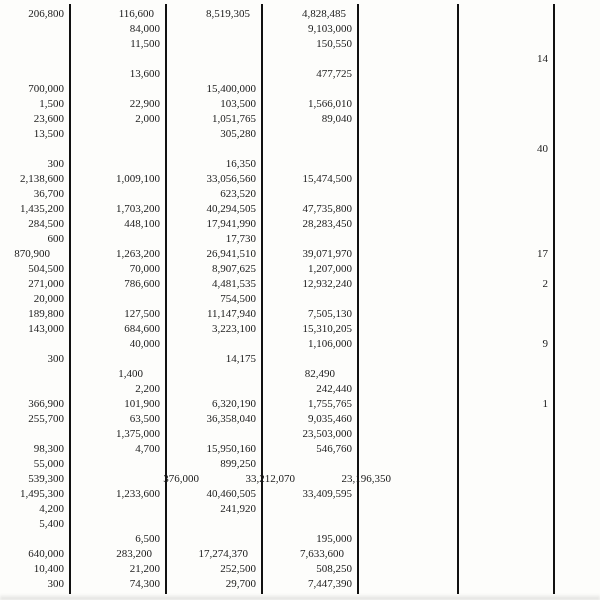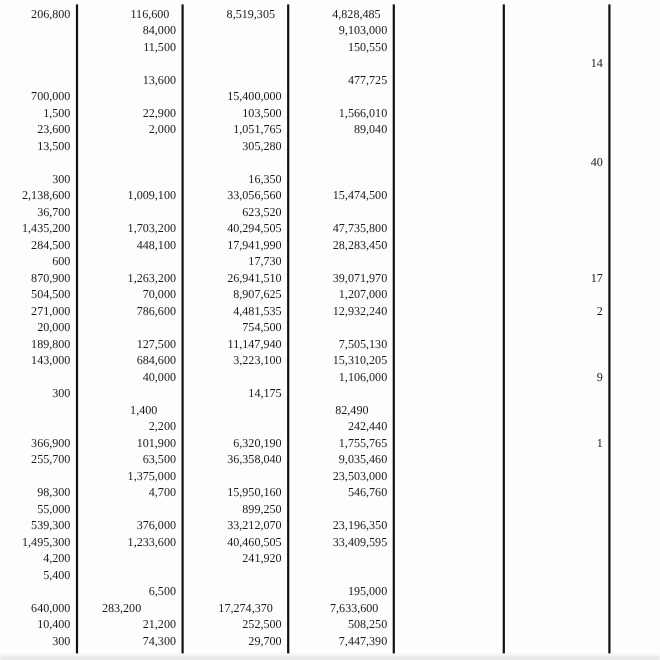--- a/index.html
+++ b/index.html
@@ -191,21 +191,21 @@
       </div>
       <div class="row">
         <div class="cell" style="width: 69px;">600</div>
         <div class="cell" style="width: 96px;"></div>
         <div class="cell" style="width: 96px;">17,730</div>
         <div class="cell" style="width: 96px;"></div>
         <div class="cell" style="width: 100px;"></div>
         <div class="cell" style="width: 96px;"></div>
       </div>
       <div class="row">
-        <div class="cell" style="width: 69px;">870,900</div>
+        <div class="cell" style="width: 69px; text-align: center;">870,900</div>
         <div class="cell" style="width: 96px;">1,263,200</div>
         <div class="cell" style="width: 96px;">26,941,510</div>
         <div class="cell" style="width: 96px;">39,071,970</div>
         <div class="cell" style="width: 100px;"></div>
         <div class="cell" style="width: 96px;">17</div>
       </div>
       <div class="row">
         <div class="cell" style="width: 69px;">504,500</div>
         <div class="cell" style="width: 96px;">70,000</div>
         <div class="cell" style="width: 96px;">8,907,625</div>
@@ -312,21 +312,21 @@
       <div class="row">
         <div class="cell" style="width: 69px;">55,000</div>
         <div class="cell" style="width: 96px;"></div>
         <div class="cell" style="width: 96px;">899,250</div>
         <div class="cell" style="width: 96px;"></div>
         <div class="cell" style="width: 100px;"></div>
         <div class="cell" style="width: 96px;"></div>
       </div>
       <div class="row">
         <div class="cell" style="width: 69px;">539,300</div>
-        <div class="cell" style="width: 96px;">376,000</div>
+        <div class="cell" style="width: 96px; margin-left: 39px;">376,000</div>
         <div class="cell" style="width: 96px;">33,212,070</div>
         <div class="cell" style="width: 96px;">23,196,350</div>
         <div class="cell" style="width: 100px;"></div>
         <div class="cell" style="width: 96px;"></div>
       </div>
       <div class="row">
         <div class="cell" style="width: 69px;">1,495,300</div>
         <div class="cell" style="width: 96px;">1,233,600</div>
         <div class="cell" style="width: 96px;">40,460,505</div>
         <div class="cell" style="width: 96px;">33,409,595</div>
@@ -352,21 +352,21 @@
       <div class="row">
         <div class="cell" style="width: 69px;"></div>
         <div class="cell" style="width: 96px;">6,500</div>
         <div class="cell" style="width: 96px;"></div>
         <div class="cell" style="width: 96px;">195,000</div>
         <div class="cell" style="width: 100px;"></div>
         <div class="cell" style="width: 96px;"></div>
       </div>
       <div class="row">
         <div class="cell" style="width: 69px;">640,000</div>
-        <div class="cell" style="width: 88px; text-align: center;">283,200</div>
+        <div class="cell" style="width: 88px;">283,200</div>
         <div class="cell" style="width: 96px;">17,274,370</div>
         <div class="cell" style="width: 96px;">7,633,600</div>
         <div class="cell" style="width: 100px;"></div>
         <div class="cell" style="width: 96px;"></div>
       </div>
       <div class="row">
         <div class="cell" style="width: 69px;">10,400</div>
         <div class="cell" style="width: 96px;">21,200</div>
         <div class="cell" style="width: 96px;">252,500</div>
         <div class="cell" style="width: 96px;">508,250</div>

